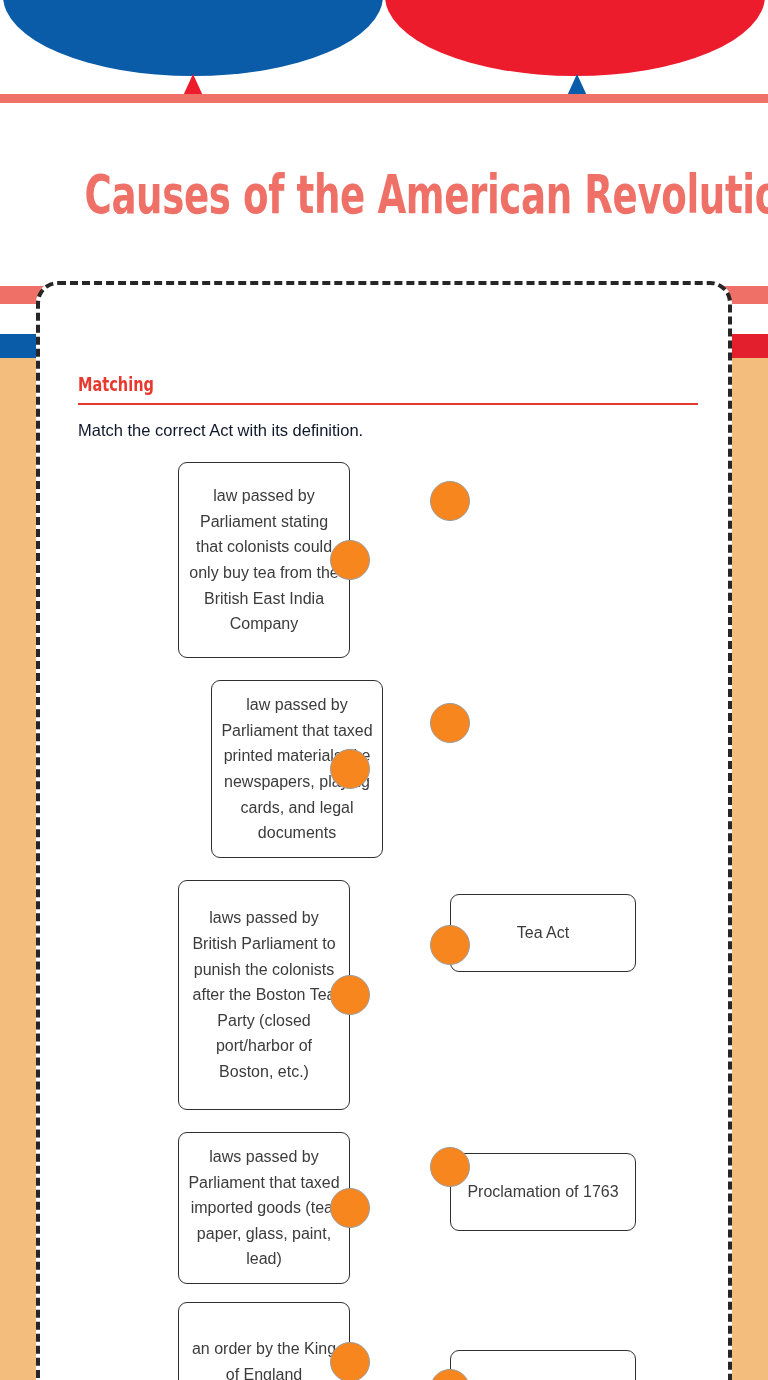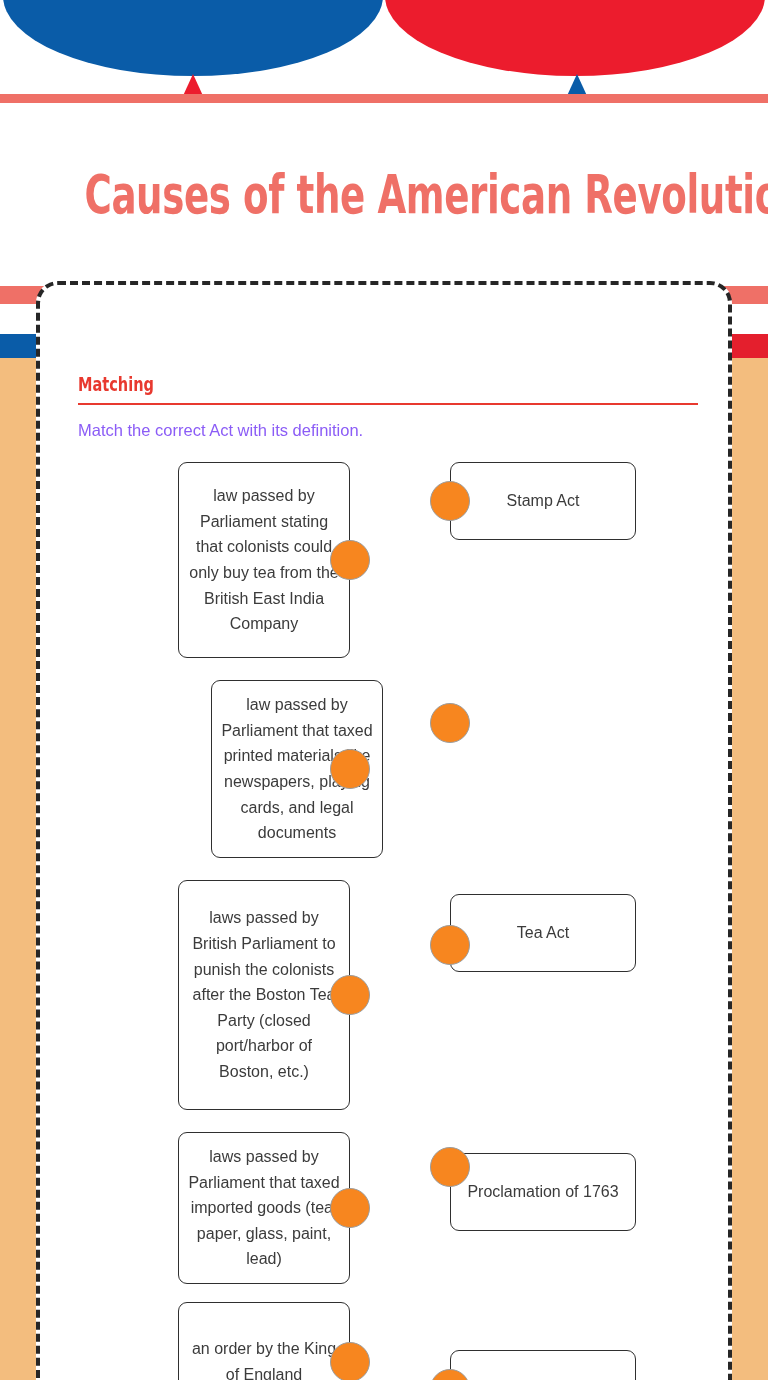--- a/index.html
+++ b/index.html
@@ -151,21 +151,21 @@
 
   .section-rule {
     margin-top: 8px;
     width: 620px;
     height: 2px;
     background: #e8392f;
   }
 
   .instructions {
     margin-top: 14px;
-    color: #8b5cf6;
+    color: #0f172a;
     font-size: 16.5px;
     line-height: 22px;
   }
 
   
   .match-area {
     position: relative;
     margin-top: 21px;
     width: 620px;
   }
@@ -235,23 +235,20 @@
 
       <div class="section-title">Matching</div>
       <div class="section-rule"></div>
       <div class="instructions">Match the correct Act with its definition.</div>
 
       <div class="match-area" id="match-area" style="height: 966px;">
           <div class="def-box" style="top: 0px; height: 196px;">
             <span>law passed by Parliament stating that colonists could only buy tea from the British East India Company</span>
           </div>
           <div class="dot dot-left" style="top: 78px;"></div>
-          <div class="ans-box" style="top: 0px; height: 78px;">
-            <span>Stamp Act</span>
-          </div>
           <div class="dot dot-right" style="top: 19px;"></div>
           <div class="def-box" style="top: 218px; height: 178px; margin-left: 33px;">
             <span>law passed by Parliament that taxed printed materials like newspapers, playing cards, and legal documents</span>
           </div>
           <div class="dot dot-left" style="top: 287px;"></div>
           <div class="dot dot-right" style="top: 241px;"></div>
           <div class="def-box" style="top: 418px; height: 230px;">
             <span>laws passed by British Parliament to punish the colonists after the Boston Tea Party (closed port/harbor of Boston, etc.)</span>
           </div>
           <div class="dot dot-left" style="top: 513px;"></div>

